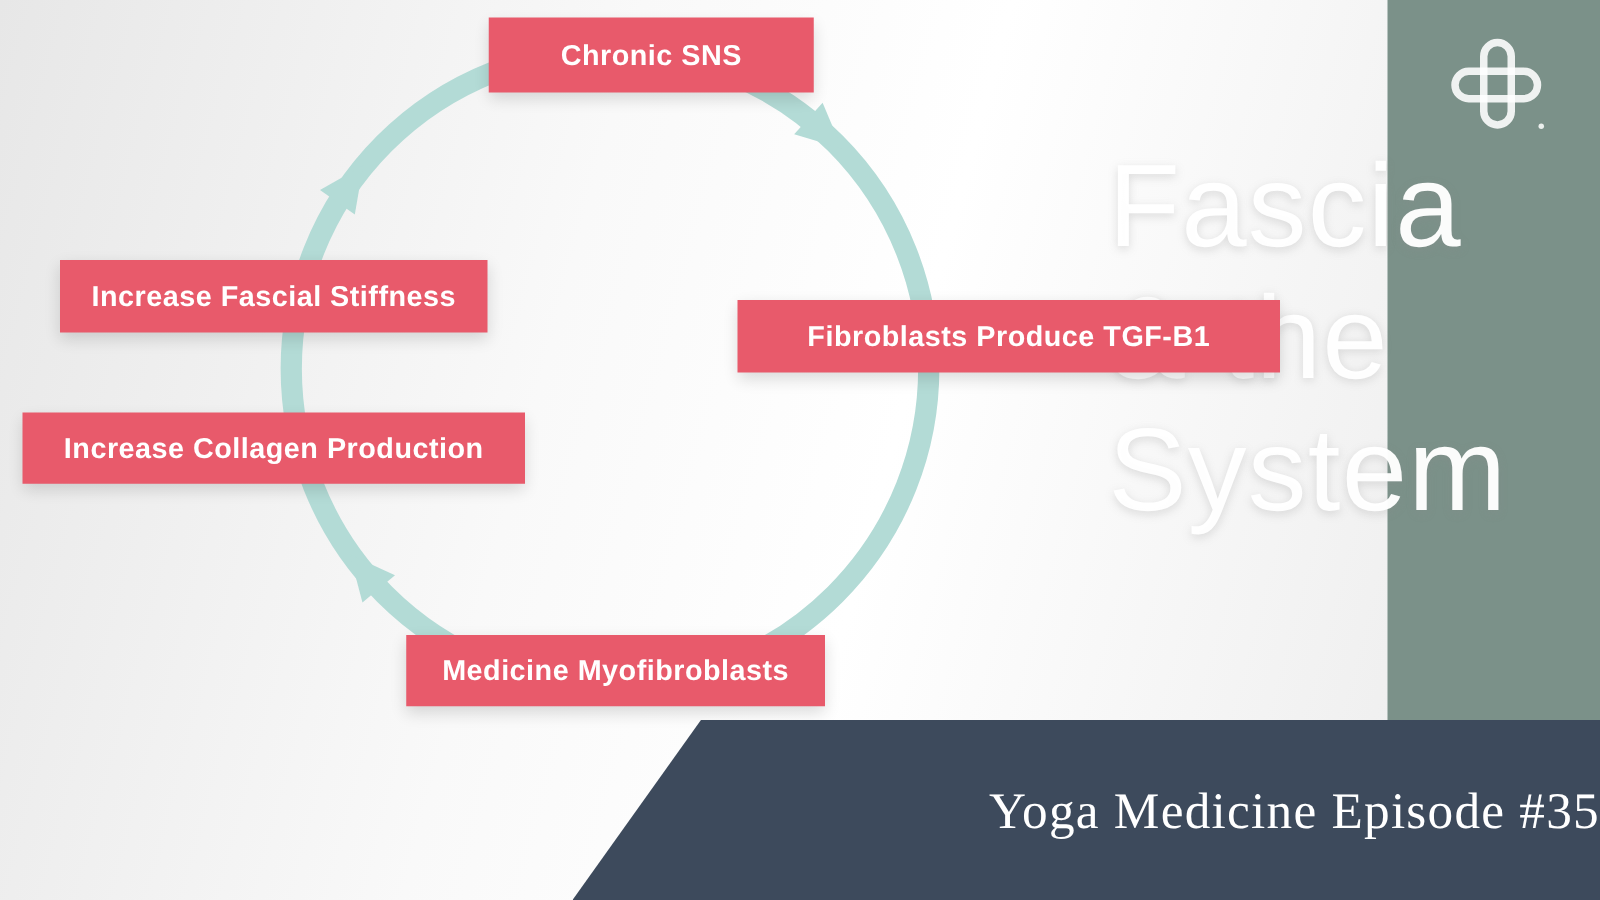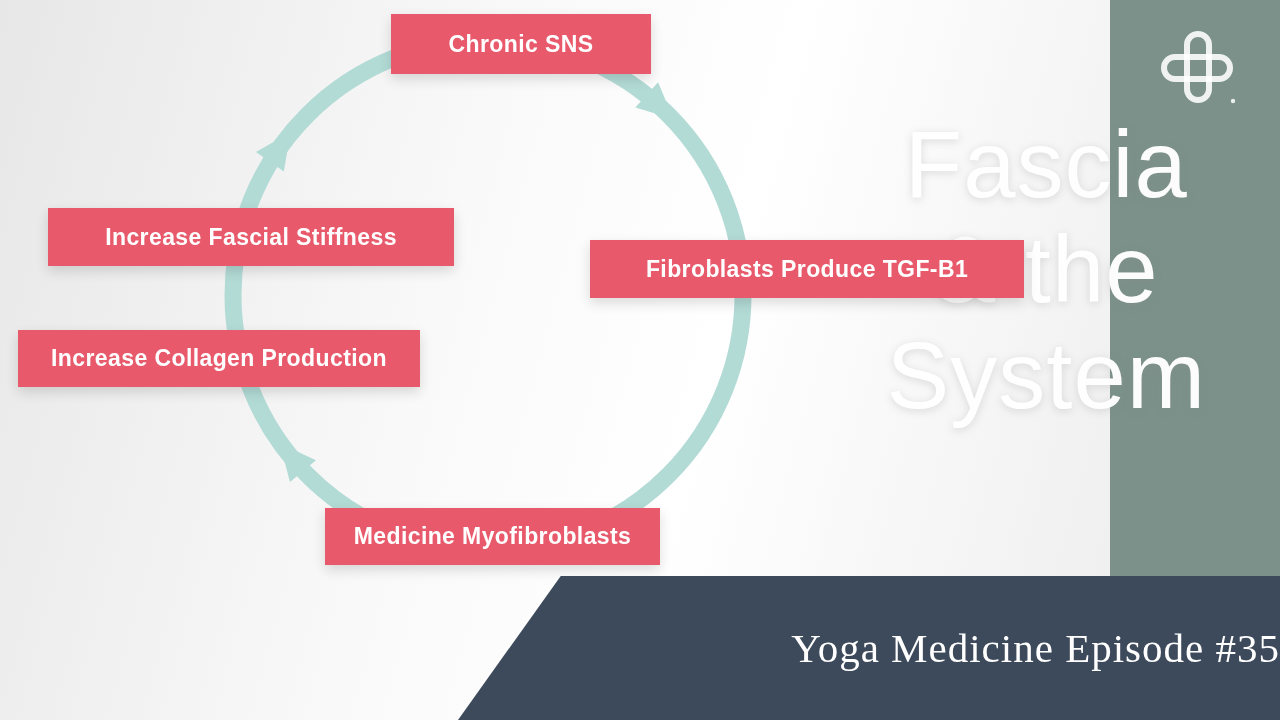--- a/index.html
+++ b/index.html
@@ -31,21 +31,21 @@
     top: 0;
     left: 0;
     z-index: 2;
   }
   
   .title {
     position: absolute;
     top: 112px;
     right: 74px;
     z-index: 3;
-    text-align: center;
+    text-align: left;
     color: rgba(255, 255, 255, 0.97);
     font-size: 94px;
     line-height: 1.12;
     font-weight: 300;
     letter-spacing: 1px;
     text-shadow: 0 2px 8px rgba(140, 140, 140, 0.28);
     white-space: nowrap;
   }
   
   .step-label {
@@ -56,21 +56,21 @@
     display: flex;
     align-items: center;
     justify-content: center;
     font-size: 23px;
     font-weight: 700;
     letter-spacing: 0.4px;
     box-shadow: 0 5px 12px rgba(0, 0, 0, 0.14);
     white-space: nowrap;
   }
   .label-chronic       { left: 360px; top: 14px;  width: 260px; height: 60px; margin-left: 31px; }
-  .label-stiffness     { left: 48px;  top: 208px; width: 406px; height: 58px; }
+  .label-stiffness     { left: 48px;  top: 208px; width: 342px; height: 58px; }
   .label-collagen      { left: 18px;  top: 314px; width: 402px; height: 57px; margin-top: 16px; }
   .label-fibroblasts   { left: 590px; top: 240px; width: 434px; height: 58px; }
   .label-myofibro      { left: 325px; top: 508px; width: 335px; height: 57px; }
   
   .logo {
     position: absolute;
     left: 1160px;
     top: 30px;
     z-index: 4;
   }

